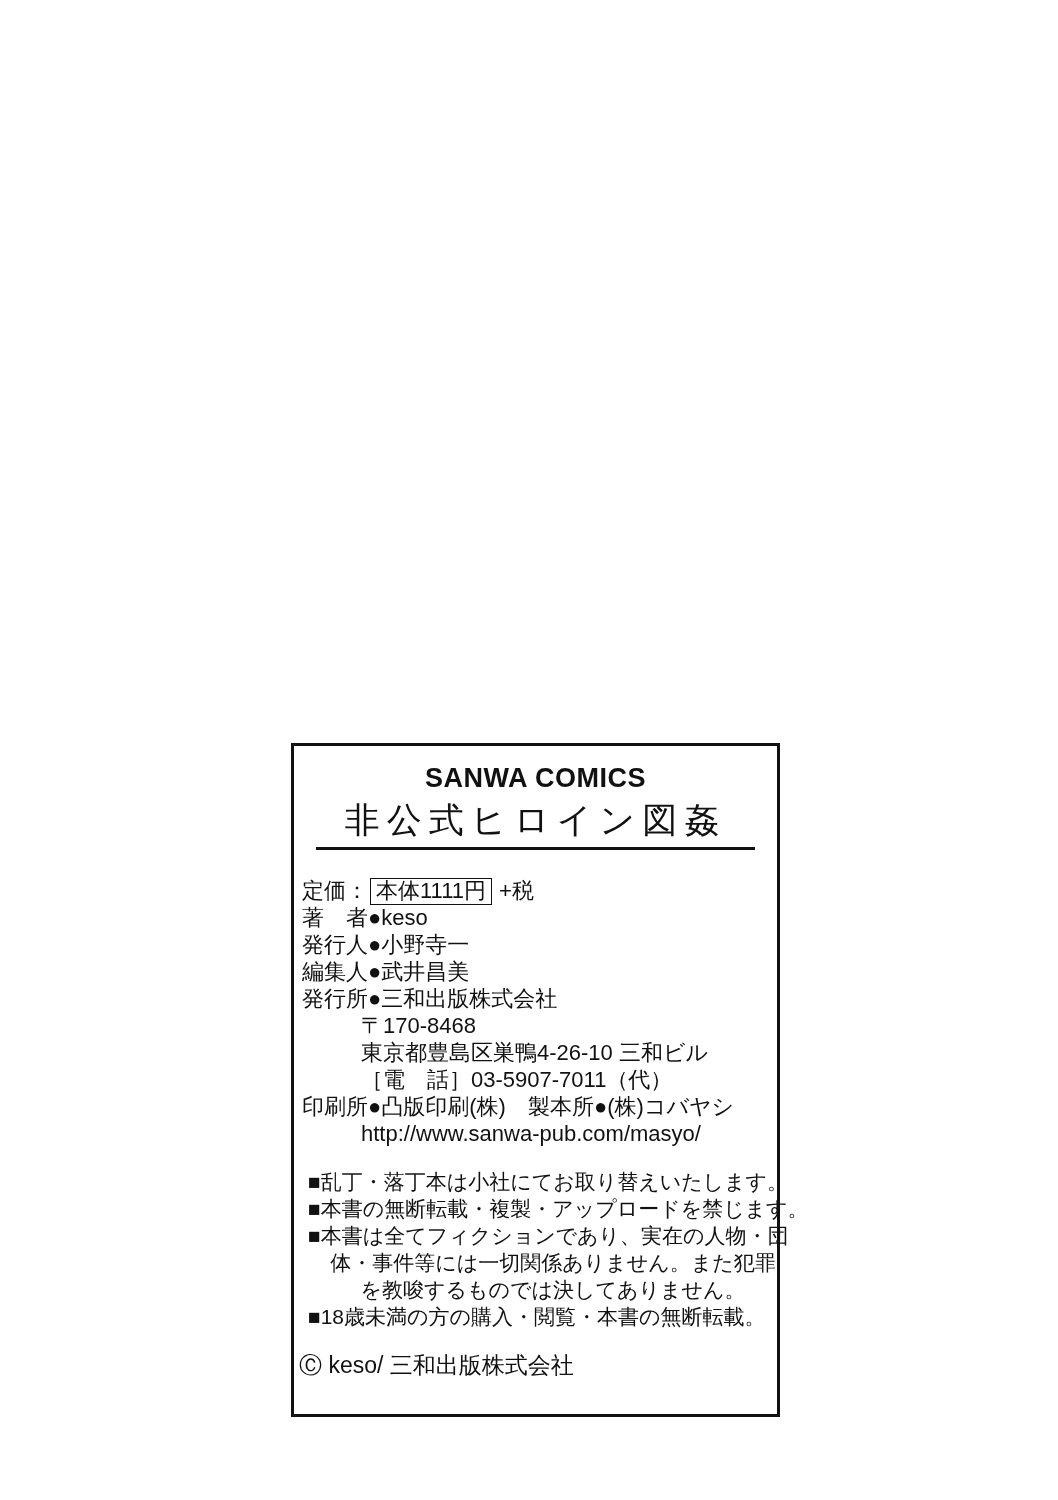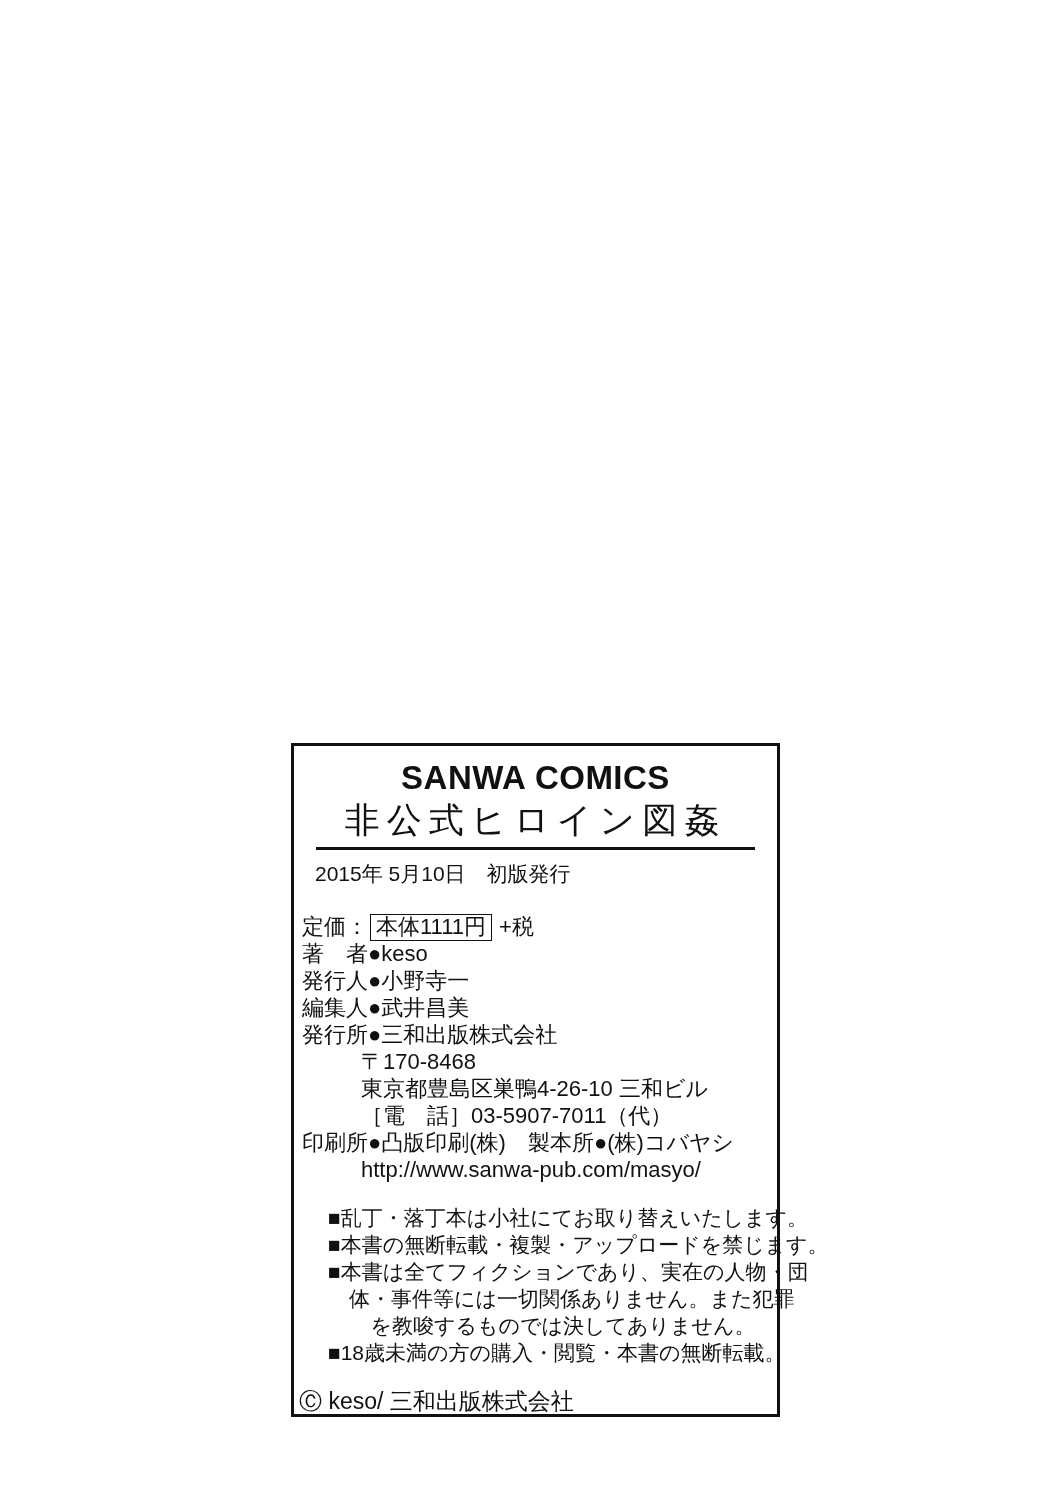--- a/index.html
+++ b/index.html
@@ -20,21 +20,21 @@
     left: 291px; top: 743px;
     width: 483px; height: 668px;
     border: 3px solid #111111;
     background: #ffffff;
     box-sizing: content-box;
   }
   .brand {
     margin-top: 17px;
     text-align: center;
     font-weight: bold;
-    font-size: 33px;
+    font-size: 27px;
     line-height: 30px;
     letter-spacing: 0.5px;
     white-space: nowrap;
   }
   .book-title {
     margin-top: 9px;
     text-align: center;
     font-family: "Liberation Serif", "DejaVu Serif", serif;
     font-weight: normal;
     font-size: 35px;
@@ -63,21 +63,21 @@
   .credits .indent { padding-left: 59px; }
   .price-box {
     display: inline-block;
     border: 1.5px solid #111111;
     padding: 0px 5px 1px 5px;
     margin: 0 2px;
     line-height: 24px;
   }
   .tax-suffix { margin-left: 5px; }
   .notices {
-    margin: 21px 0 0 34px;
+    margin: 21px 0 0 14px;
     font-size: 21px;
     line-height: 27px;
   }
   .notices .line { white-space: nowrap; height: 27px; }
   .notices .indent { padding-left: 21px; text-align: center; }
   .copyright {
     margin: 22px 0 0 5px;
     font-size: 23px;
     line-height: 27px;
     white-space: nowrap;
@@ -88,21 +88,20 @@
 
 <div class="page">
   <div class="colophon-box">
 
     <div class="brand">SANWA COMICS</div>
 
     <div class="book-title">非公式ヒロイン図姦</div>
 
     <hr class="title-rule">
 
-    <div class="edition-date">2015年 5月10日　初版発行</div>
 
     <div class="credits">
       <div class="line"><span>定価：</span><span class="price-box">本体1111円</span><span class="tax-suffix">+税</span></div>
       <div class="line">著　者●keso</div>
       <div class="line">発行人●小野寺一</div>
       <div class="line">編集人●武井昌美</div>
       <div class="line">発行所●三和出版株式会社</div>
       <div class="line indent">〒170-8468</div>
       <div class="line indent">東京都豊島区巣鴨4-26-10 三和ビル</div>
       <div class="line indent">［電　話］03-5907-7011（代）</div>

